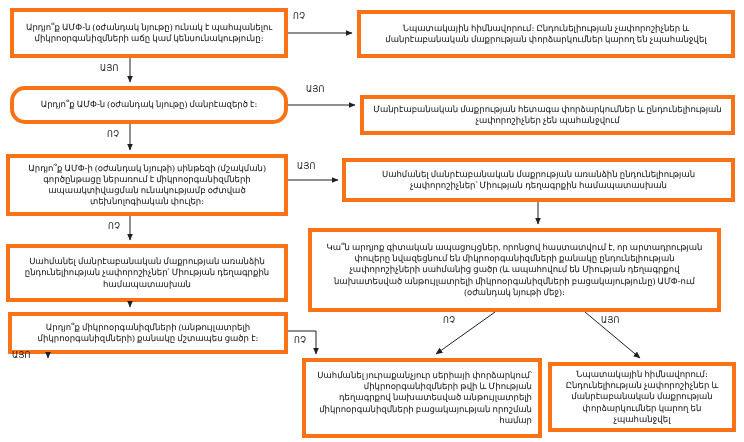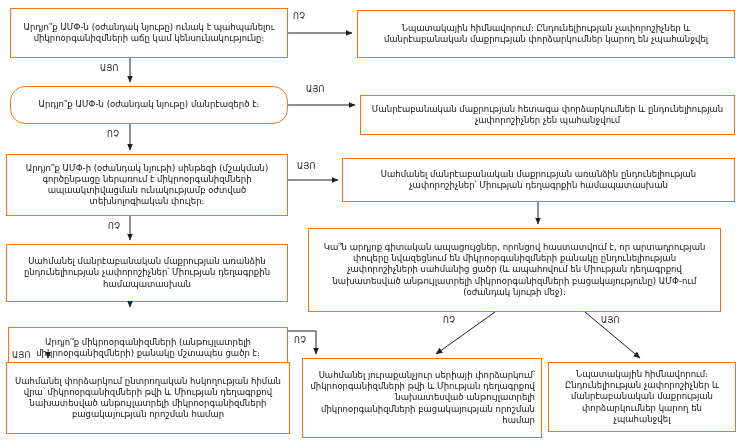--- a/index.html
+++ b/index.html
@@ -7,33 +7,34 @@
   body { font-family: "DejaVu Sans", sans-serif; }
   .canvas {
     position: relative;
     width: 744px;
     height: 442px;
     background: #ffffff;
     overflow: hidden;
   }
   .box {
     position: absolute;
-    border: 1px solid #f97316;
+    border: 4px solid #f97316;
     background: #ffffff;
     display: flex;
     align-items: center;
     justify-content: center;
     text-align: center;
     font-size: 8.5px;
     line-height: 1.3;
     color: #111111;
     padding: 2px 6px;
     overflow: hidden;
     overflow-wrap: break-word;
     z-index: 2;
+    font-family: Liberation Serif, serif;
   }
   .branch-label {
     position: absolute;
     font-size: 8px;
     color: #111111;
     letter-spacing: 0.3px;
     z-index: 4;
     white-space: nowrap;
   }
   svg.arrows {
@@ -50,21 +51,21 @@
   }
   
   .b1  { left: 10px;  top: 8px;   width: 278px; height: 50px; }
   .b2  { left: 357px; top: 10px;  width: 378px; height: 48px; }
   .b3  { left: 10px;  top: 86px;  width: 278px; height: 38px; border-radius: 15px; }
   .b4  { left: 360px; top: 95px;  width: 375px; height: 40px; }
   .b5  { left: 6px;   top: 154px; width: 282px; height: 62px; }
   .b6  { left: 342px; top: 158px; width: 393px; height: 44px; }
   .b7  { left: 308px; top: 228px; width: 413px; height: 84px; padding: 3px 10px; }
   .b8  { left: 6px;   top: 244px; width: 282px; height: 58px; }
-  .b9  { left: 8px;   top: 327px; width: 280px; height: 42px; }
+  .b9  { left: 8px;   top: 312px; width: 280px; height: 42px; }
   .b10 { left: 6px;   top: 362px; width: 284px; height: 72px; }
   .b11 { left: 302px; top: 358px; width: 240px; height: 80px; text-align: right; }
   .b12 { left: 548px; top: 362px; width: 188px; height: 70px; }
   
   .L1  { left: 293px; top: 12px; }
   .L2  { left: 100px; top: 64px; }
   .L3  { left: 306px; top: 85px; }
   .L4  { left: 107px; top: 130px; }
   .L5  { left: 297px; top: 162px; }
   .L6  { left: 108px; top: 222px; }
@@ -107,23 +108,20 @@
   </div>
 
   <div class="box b8">
     <span>Սահմանել մանրէաբանական մաքրության առանձին ընդունելիության չափորոշիչներ՝ Միության դեղագրքին համապատասխան</span>
   </div>
 
   <div class="box b9">
     <span>Արդյո՞ք միկրոօրգանիզմների (անթույլատրելի միկրոօրգանիզմների) քանակը մշտապես ցածր է։</span>
   </div>
 
-  <div class="box b10">
-    <span>Սահմանել փորձարկում ընտրողական հսկողության հիման վրա՝ միկրոօրգանիզմների թվի և Միության դեղագրքով նախատեսված անթույլատրելի միկրոօրգանիզմների բացակայության որոշման համար</span>
-  </div>
 
   <div class="box b11">
     <span>Սահմանել յուրաքանչյուր սերիայի փորձարկում՝ միկրոօրգանիզմների թվի և Միության դեղագրքով նախատեսված անթույլատրելի միկրոօրգանիզմների բացակայության որոշման համար</span>
   </div>
 
   <div class="box b12">
     <span>Նպատակային հիմնավորում։ Ընդունելիության չափորոշիչներ և մանրէաբանական մաքրության փորձարկումներ կարող են չպահանջվել</span>
   </div>
 
   <svg class="arrows" viewBox="0 0 744 442" xmlns="http://www.w3.org/2000/svg">

